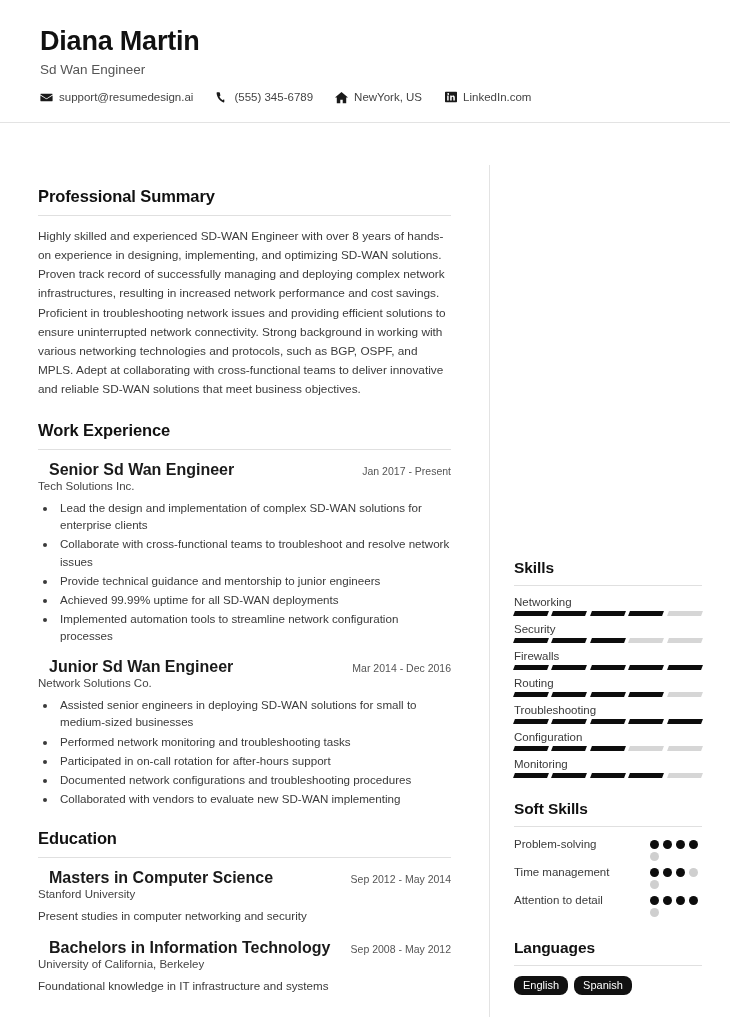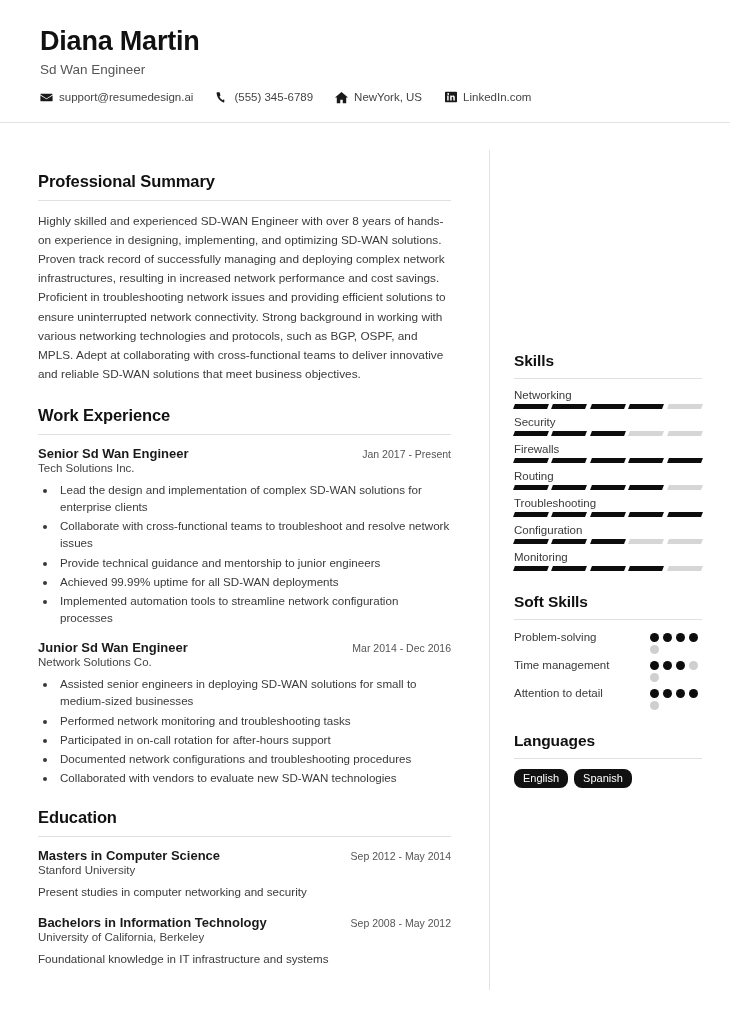--- a/index.html
+++ b/index.html
@@ -55,21 +55,21 @@
     width: 13px;
     height: 13px;
     margin-right: 6px;
     color: #1a1a1a;
   }
   .contact-item .c-icon svg { display: block; }
 
   
   .content {
     display: flex;
-    align-items: center;
+    align-items: flex-end;
     height: 894px;
   }
   .col-main {
     width: 490px;
     padding: 22px 38px 0 38px;
     border-right: 1px solid #e3e3e3;
   }
   .col-side {
     width: 240px;
     padding: 22px 28px 0 24px;
@@ -105,23 +105,24 @@
 
   
   .entry { margin-bottom: 14px; }
   .entry:last-child { margin-bottom: 0; }
   .entry-head {
     display: flex;
     justify-content: space-between;
     align-items: baseline;
   }
   .entry-role {
-    font-size: 13px;
+    font-size: 16px;
     font-weight: bold;
     color: #1a1a1a;
+    margin-left: 11px;
   }
   .entry-date {
     font-size: 10.5px;
     color: #555555;
     white-space: nowrap;
     padding-left: 10px;
   }
   .entry-org {
     font-size: 11.5px;
     color: #444444;
@@ -285,21 +286,21 @@
             <div class="entry-head">
               <div class="entry-role">Junior Sd Wan Engineer</div>
               <div class="entry-date">Mar 2014 - Dec 2016</div>
             </div>
             <div class="entry-org">Network Solutions Co.</div>
             <ul class="bullets">
               <li>Assisted senior engineers in deploying SD-WAN solutions for small to medium-sized businesses</li>
               <li>Performed network monitoring and troubleshooting tasks</li>
               <li>Participated in on-call rotation for after-hours support</li>
               <li>Documented network configurations and troubleshooting procedures</li>
-              <li>Collaborated with vendors to evaluate new SD-WAN technologies</li>
+              <li>Collaborated with vendors to evaluate new SD-WAN implementing</li>
             </ul>
           </div>
         </div>
     </div>
 
     <div class="section">
       <div class="sec-title">Education</div>
       <div class="sec-rule"></div>
       <div id="education-list">
           <div class="entry">

